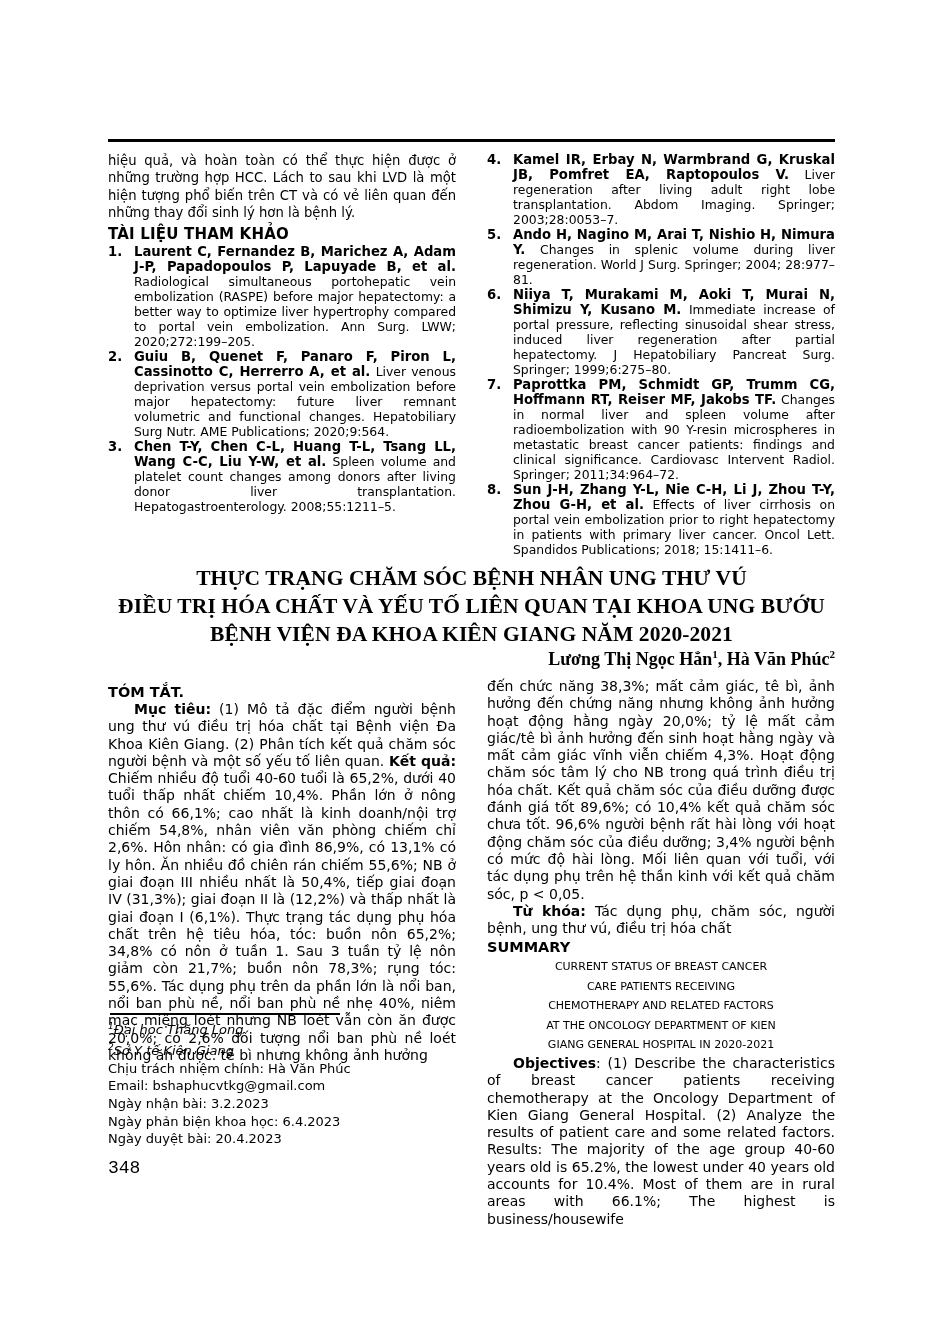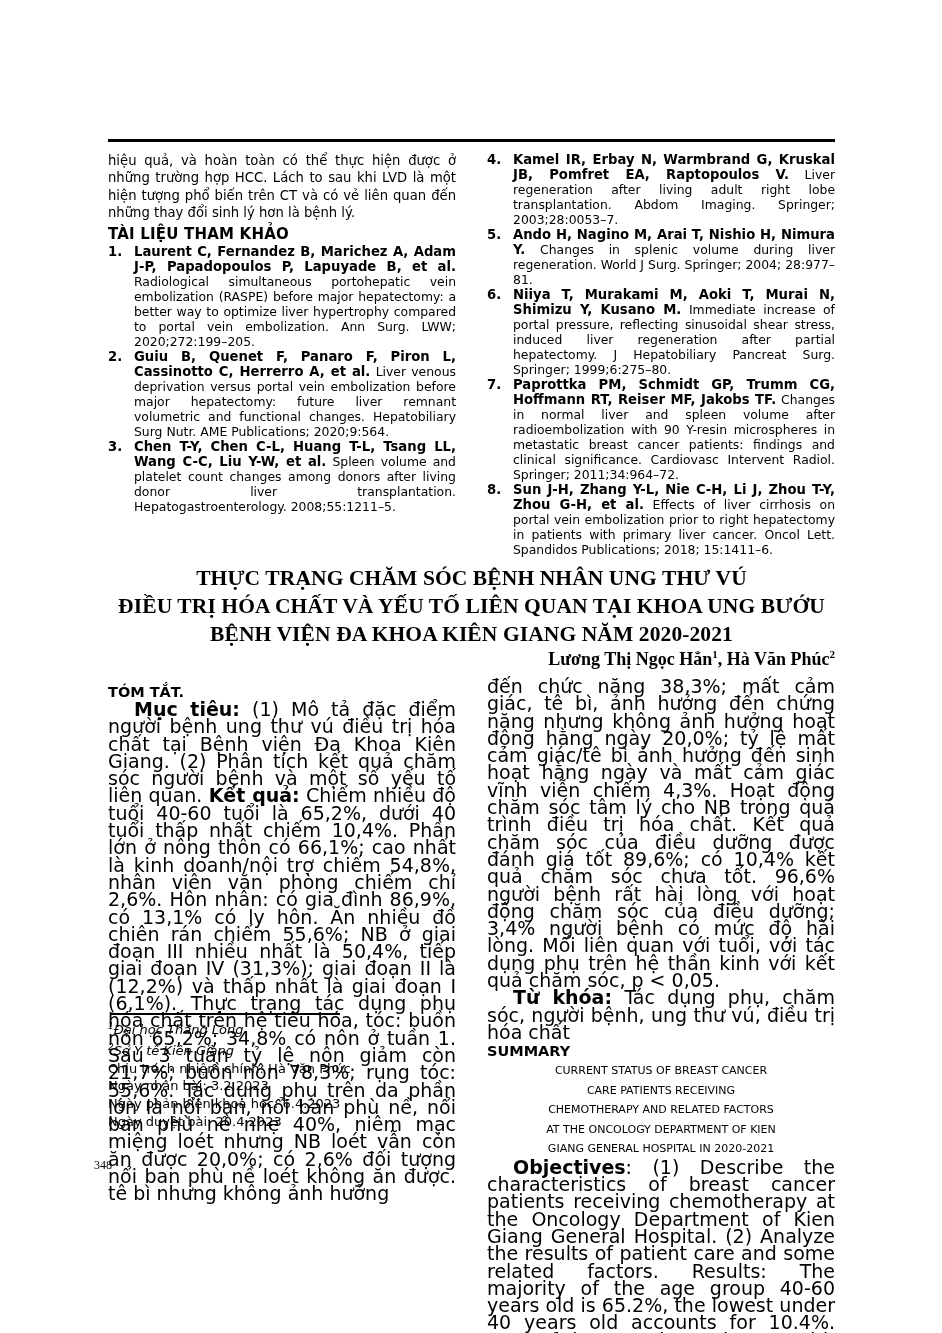--- a/index.html
+++ b/index.html
@@ -135,21 +135,21 @@
   .abs-r { position: absolute; left: 379px; top: -6px; width: 348px; }
 
   .abs-head {
     font-family: "DejaVu Sans", sans-serif;
     font-weight: bold;
     font-size: 14.5px;
     margin: 0 0 1px 0;
   }
   .abs-p {
     font-family: "DejaVu Sans", sans-serif;
-    font-size: 19px;
+    font-size: 14px;
     line-height: 17.3px;
     text-align: justify;
     text-indent: 26px;
     margin: 0;
   }
   .abs-p.noindent { text-indent: 0; }
   .abs-p b { font-weight: bold; }
   .kw { font-weight: bold; }
 
   .sum-title {
@@ -176,24 +176,24 @@
     width: 350px;
     font-family: "DejaVu Sans", sans-serif;
     font-size: 13px;
     line-height: 17.6px;
   }
   .footnote .aff { font-style: italic; }
   .footnote sup { font-size: 9px; vertical-align: super; }
 
   .page-no {
     position: absolute;
-    left: 94px;
+    left: 108px;
     top: 1158px;
-    font-family: Liberation Serif, serif;
-    font-size: 12px;
+    font-family: Liberation Mono, monospace;
+    font-size: 18px;
   }
 </style>
 </head>
 <body>
 
 <div class="page">
 
   <div class="head-rule"></div>
 
   <div class="cols">
@@ -263,20 +263,21 @@
       </div>
       <p class="abs-p"><b>Objectives</b><span>: (1) Describe the characteristics of breast cancer patients receiving chemotherapy at the Oncology Department of Kien Giang General Hospital. (2) Analyze the results of patient care and some related factors. Results: The majority of the age group 40-60 years old is 65.2%, the lowest under 40 years old accounts for 10.4%. Most of them are in rural areas with 66.1%; The highest is business/housewife</span></p>
     </div>
   </div>
 
   <div class="fn-rule"></div>
   <div class="footnote">
     <div class="aff"><sup>1</sup><span>Đại học Thăng Long</span></div>
     <div class="aff"><sup>2</sup><span>Sở Y tế Kiên Giang</span></div>
     <div>Chịu trách nhiệm chính: Hà Văn Phúc</div>
+    <div>Email: bshaphucvtkg@gmail.com</div>
     <div>Ngày nhận bài: 3.2.2023</div>
     <div>Ngày phản biện khoa học: 6.4.2023</div>
     <div>Ngày duyệt bài: 20.4.2023</div>
   </div>
 
   <div class="page-no">348</div>
 
 </div>
 
 </body></html>

